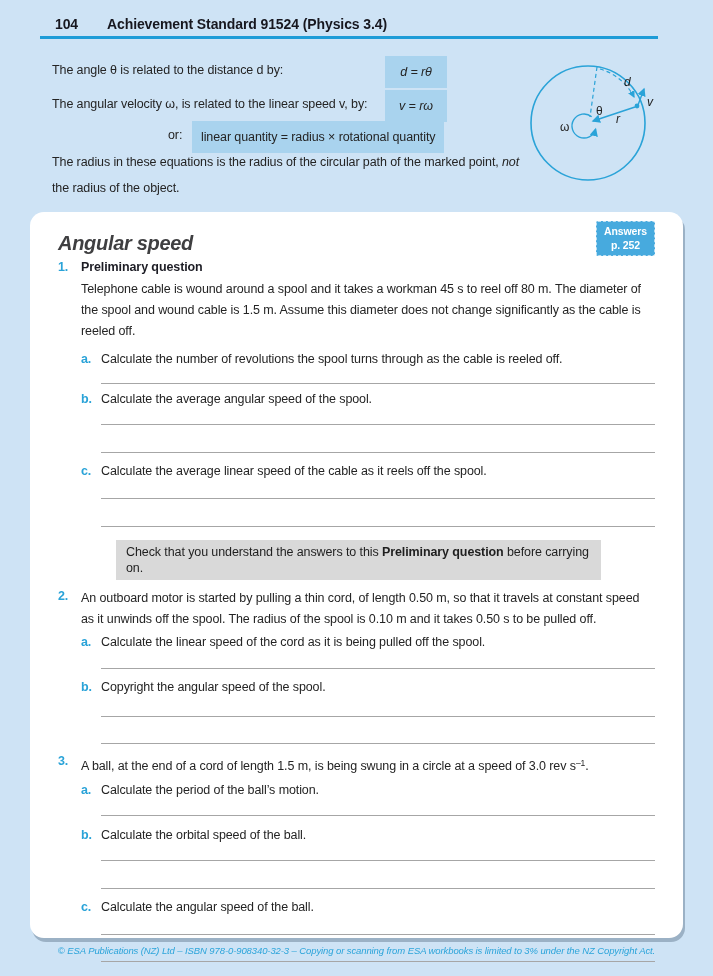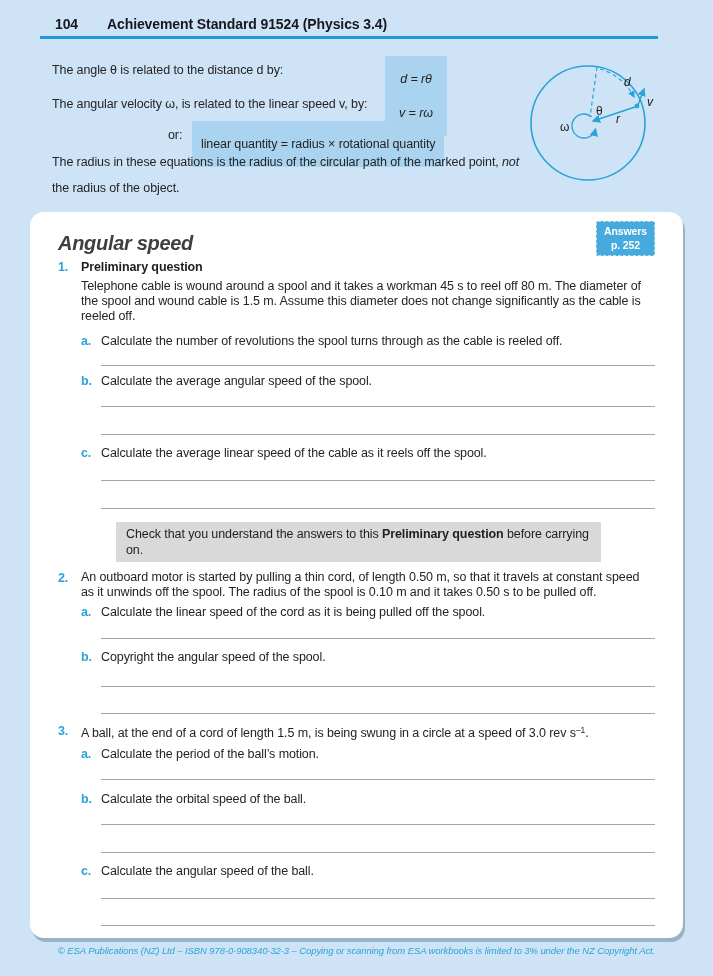--- a/index.html
+++ b/index.html
@@ -12,21 +12,21 @@
     overflow:hidden;
     letter-spacing:-0.1px;
   }
   
   .hdr{position:absolute;top:16px;left:55px;font-size:14px;font-weight:bold;color:#17171f}
   .hdr .pagenum{display:inline-block;width:52px}
   .hrule{position:absolute;top:36px;left:40px;width:618px;height:3px;background:#1e9cd7}
   
   .intro{position:absolute;left:40px;top:55px;width:633px;height:150px;font-size:12.5px}
   .irow{position:absolute;left:12px;line-height:17px}
-  .fbox{position:absolute;background:#a9d3ee;padding:16px 9px;font-size:12.5px;white-space:nowrap}
+  .fbox{position:absolute;background:#a9d3ee;padding:9px 9px;font-size:12.5px;white-space:nowrap}
   .fml{font-style:italic}
   .note{position:absolute;left:12px;top:94px;width:475px;line-height:26px}
   .diagram{position:absolute;left:480px;top:-2px}
   .dlabel{font-size:12px;fill:#222;font-style:italic}
   .dlabel.up{font-style:normal}
   
   .card{
     position:absolute;left:30px;top:212px;width:653px;height:726px;
     background:#ffffff;border-radius:14px;
     box-shadow:2px 4px 0 #9bb1c5;
@@ -36,21 +36,21 @@
   .wtitle{font-size:20px;font-weight:bold;font-style:italic;color:#3f3f41;letter-spacing:-0.3px}
   .badge{
     position:absolute;top:9px;right:0;
     background:#47aade;color:#fff;font-size:10.5px;font-weight:bold;
     text-align:center;line-height:1.3;padding:3px 7px;border:1px dashed #bfe0f2;border-radius:2px;
   }
   .q{display:flex;font-size:12.5px}
   .qnum{width:23px;font-weight:bold;color:#2aa3d8;flex:none;line-height:17px}
   .qbody{flex:1}
   .qheading{font-weight:bold;color:#1d1d25;line-height:17px}
-  .qtext{line-height:15px}
+  .qtext{line-height:21px}
   .part{display:flex;line-height:17px}
   .plet{width:20px;flex:none;font-weight:bold;color:#2aa3d8}
   .ptext{flex:1}
   .ans{border-bottom:1px solid #a6a6a6;margin-left:20px}
   .check-note{
     margin:13px 54px 0 35px;background:#d9d9d9;color:#1f1f1f;
     padding:4px 10px;font-size:12.5px;line-height:16px;
   }
   .sup{font-size:8.5px;vertical-align:4px;letter-spacing:0}
   

